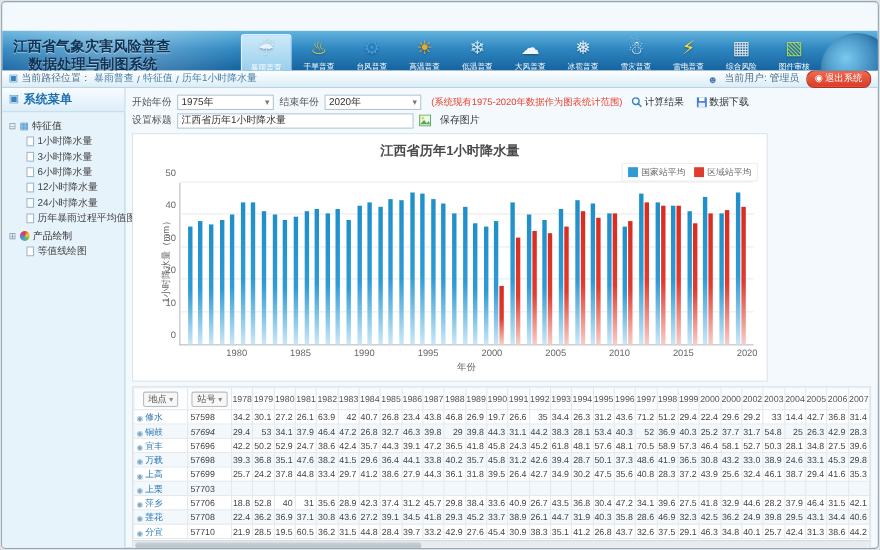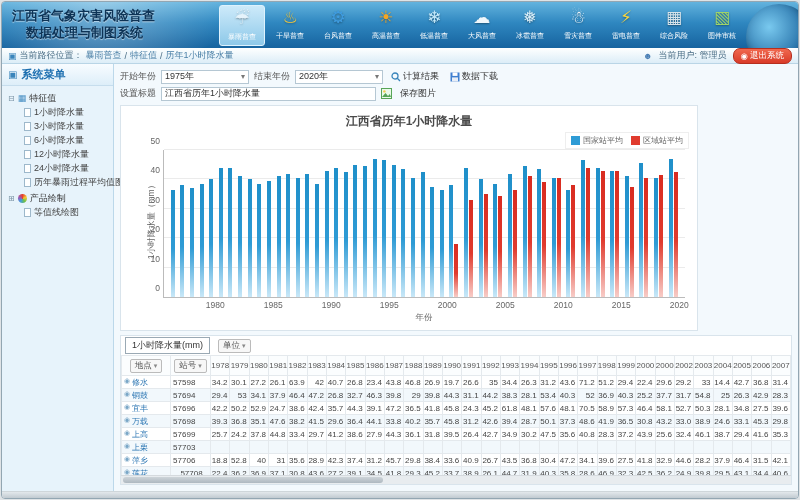--- a/index.html
+++ b/index.html
@@ -1,20 +1,20 @@
 <!DOCTYPE html>
 <html><head>
 <meta charset="utf-8">
 <style>
   * { margin:0; padding:0; box-sizing:border-box; }
   html,body { width:800px; height:500px; background:#dfe3e6; font-family:"Liberation Sans","DejaVu Sans",sans-serif; }
   .window { position:relative; width:798px; height:498px; margin:1px; border:1px solid #93a6b2; border-radius:4px; overflow:hidden; background:#f3f9fd; }
 
   
-  .header { position:relative; height:46px; background:linear-gradient(180deg,#63b3de 0%,#2f87c0 45%,#16639f 100%); overflow:hidden; }
+  .header { position:relative; height:36px; background:linear-gradient(180deg,#63b3de 0%,#2f87c0 45%,#16639f 100%); overflow:hidden;margin-top:26px; }
   .header::before { content:""; position:absolute; left:-60px; top:-70px; width:320px; height:130px; border-radius:50%; background:radial-gradient(circle,rgba(255,255,255,.35),rgba(255,255,255,0) 70%); }
   .app-title { position:absolute; left:10px; top:5px; width:205px; color:#0d3356; font-weight:bold; font-size:13px; line-height:17px; text-shadow:0 1px 1px rgba(255,255,255,.55); }
   .app-title .l2 { padding-left:14px; }
   .earth { position:absolute; right:-14px; top:2px; width:66px; height:66px; border-radius:50%; background:radial-gradient(circle at 35% 35%,#79c9ef 0%,#2c77ad 55%,#0d3a63 100%); box-shadow:inset -4px -6px 10px rgba(0,0,0,.4); }
   .toolbar { position:absolute; left:216px; top:3px; display:flex; }
   .tb-item { width:46px; height:41px; margin:0 1px; display:flex; flex-direction:column; align-items:center; justify-content:flex-start; border-radius:3px; cursor:pointer; }
   .tb-item.active { background:linear-gradient(180deg,#cdeafa,#8ec9e9); border:1px solid #def2fd; }
   .tb-icon { font-size:17px; line-height:26px; height:26px; text-shadow:0 1px 2px rgba(0,0,0,.35); }
   .tb-label { font-size:7px; color:#fff; line-height:9px; white-space:nowrap; }
   .ic-rainstorm{color:#e6f3fb} .ic-drought{color:#f6c838} .ic-typhoon{color:#3f9ce0} .ic-heat{color:#f6a623}
@@ -78,21 +78,21 @@
   .table-panel { position:relative; margin-top:4px; background:#fff; border:1px solid #d9e4ec; height:150px; overflow:hidden; }
   .tbl-controls { display:flex; align-items:center; gap:8px; padding:2px 4px; height:19px; }
   .unit-box { border:1px solid #9aa9b4; padding:1px 6px; font-size:9px; color:#333; background:#fff; }
   .chip { border:1px solid #bbb; background:#f7f7f7; border-radius:2px; padding:0 4px; font-size:8.5px; color:#555; display:inline-flex; align-items:center; gap:2px; cursor:pointer; }
   .chip .arr { font-size:7px; color:#888; }
   table.data { border-collapse:collapse; table-layout:fixed; font-size:8px; color:#444; }
   table.data th, table.data td { border:1px solid #e4e9ed; height:13px; overflow:hidden; white-space:nowrap; }
   table.data thead th { background:#fbfdfe; color:#555; font-weight:normal; height:20px; }
   table.data td.num { text-align:right; padding-right:2px; }
   table.data tr:nth-child(even) td { background:#f2f8fc; }
-  .st-cell { display:flex; align-items:flex-start; gap:2px; padding-left:2px; }
+  .st-cell { display:flex; align-items:flex-end; gap:2px; padding-left:2px; }
   .radio-ic { color:#7aa7c7; font-size:7px; }
   .st-name { color:#2c76b3; }
   .hscroll { position:absolute; left:0; right:0; bottom:0; height:9px; background:#e8ecef; border-top:1px solid #d5dade; }
   .hthumb { position:absolute; left:2px; top:1px; width:260px; height:6px; border-radius:3px; background:linear-gradient(180deg,#cdd4d9,#aeb8c0); }
 
   .footer { height:9px; background:linear-gradient(180deg,#e3e8ec,#b6c0c8); border-top:1px solid #cfd6da; }
 </style>
 </head>
 <body>
 
@@ -235,20 +235,21 @@
           <span>开始年份</span>
           <span class="select">
               <span>1975年</span>
               <span class="arr">▾</span>
             </span>
           <span>结束年份</span>
           <span class="select">
               <span>2020年</span>
               <span class="arr">▾</span>
             </span>
+          <span class="hint">(系统现有1975-2020年数据作为图表统计范围)</span>
           <span class="mini-btn">
             <svg width="10" height="10" viewBox="0 0 10 10">
                 <circle cx="4" cy="4" r="3" fill="none" stroke="#3a85bb" stroke-width="1.3"></circle>
                 <line x1="6.3" y1="6.3" x2="9" y2="9" stroke="#3a85bb" stroke-width="1.3"></line>
               </svg>
             <span>计算结果</span>
           </span>
           <span class="mini-btn">
             <svg width="10" height="10" viewBox="0 0 10 10">
                 <rect x="0.5" y="0.5" width="9" height="9" fill="#3f7fd0"></rect>
@@ -459,27 +460,20 @@
               <div class="xtick" style="left: 65.5556%;">2005</div>
               <div class="xtick" style="left: 76.6667%;">2010</div>
               <div class="xtick" style="left: 87.7778%;">2015</div>
               <div class="xtick" style="left: 98.8889%;">2020</div>
             </div>
           <div class="xlabel">年份</div>
         </div>
       </div>
 
       <div class="table-panel">
-        <div class="tbl-controls">
-          <span class="unit-box">1小时降水量(mm)</span>
-          <span class="chip">
-              <span>单位</span>
-              <span class="arr">▾</span>
-            </span>
-        </div>
         <table class="data" id="dtable">
             <colgroup>
               <col style="width: 54px;">
               <col style="width: 42px;">
               <col style="width: 19.5px;">
               <col style="width: 19.5px;">
               <col style="width: 19.5px;">
               <col style="width: 19.5px;">
               <col style="width: 19.5px;">
               <col style="width: 19.5px;">
@@ -590,21 +584,21 @@
                 <td class="num">36.8</td>
                 <td class="num">31.4</td>
               </tr>
               <tr>
                 <td>
                   <span class="st-cell">
                     <span class="radio-ic">◉</span>
                     <span class="st-name">铜鼓</span>
                   </span>
                 </td>
-                <td style="padding-left: 2px;">57694</td>
+                <td style="padding-left: 2px; font-style: italic;">57694</td>
                 <td class="num">29.4</td>
                 <td class="num">53</td>
                 <td class="num">34.1</td>
                 <td class="num">37.9</td>
                 <td class="num">46.4</td>
                 <td class="num">47.2</td>
                 <td class="num">26.8</td>
                 <td class="num">32.7</td>
                 <td class="num">46.3</td>
                 <td class="num">39.8</td>
@@ -824,21 +818,21 @@
                 <td class="num">31.5</td>
                 <td class="num">42.1</td>
               </tr>
               <tr>
                 <td>
                   <span class="st-cell">
                     <span class="radio-ic">◉</span>
                     <span class="st-name">莲花</span>
                   </span>
                 </td>
-                <td style="padding-left: 2px; text-align: center;">57708</td>
+                <td style="padding-left: 2px;">57708</td>
                 <td class="num">22.4</td>
                 <td class="num">36.2</td>
                 <td class="num">36.9</td>
                 <td class="num">37.1</td>
                 <td class="num">30.8</td>
                 <td class="num">43.6</td>
                 <td class="num">27.2</td>
                 <td class="num">39.1</td>
                 <td class="num">34.5</td>
                 <td class="num">41.8</td>

